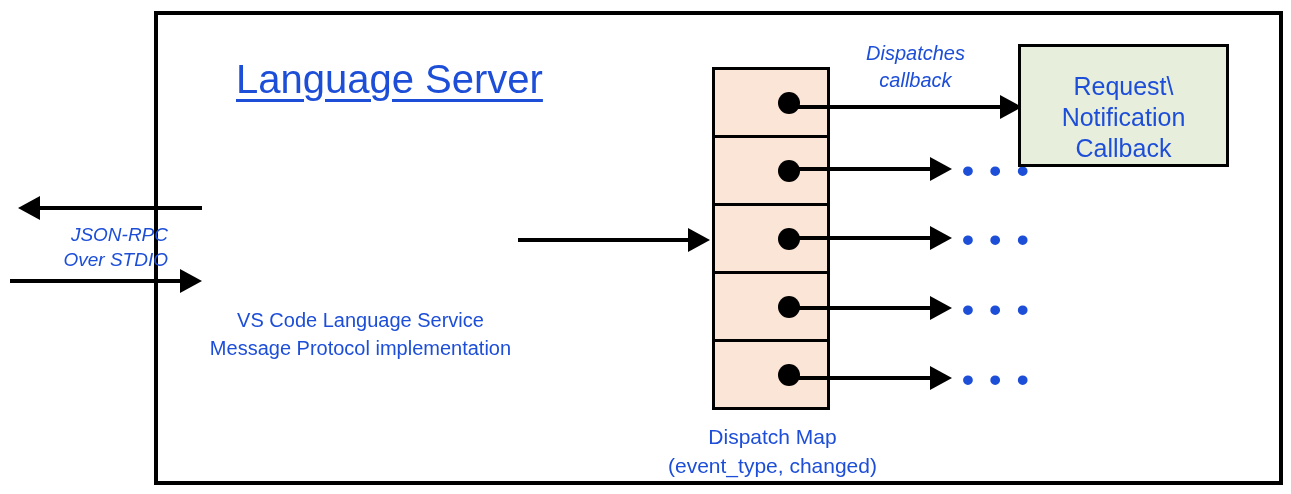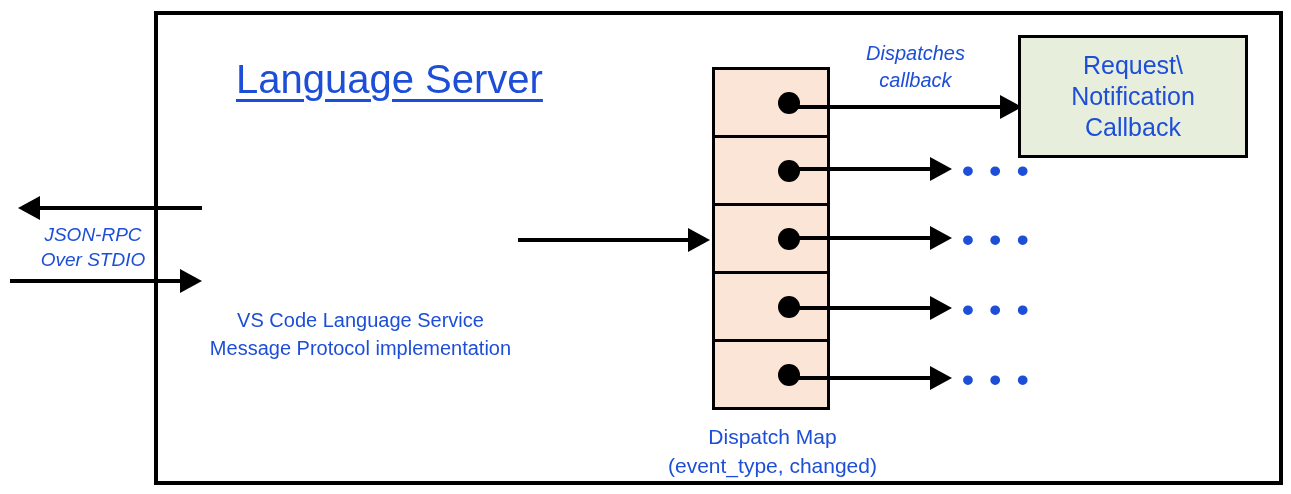--- a/index.html
+++ b/index.html
@@ -61,26 +61,27 @@
     left: 202px;
     top: 193px;
     width: 317px;
     height: 105px;
     background: #ebe8f2;
     font-size: 27px;
     line-height: 34px;
   }
   #callback-box {
     left: 1018px;
-    top: 35px;
-    width: 230px;
+    top: 44px;
+    width: 211px;
     height: 123px;
     background: #e8eedc;
     font-size: 25px;
     line-height: 31px;
+    align-items: flex-end;
   }
   
   #dispatch-map {
     position: absolute;
     left: 712px;
     top: 67px;
     width: 118px;
     height: 343px;
     border: 3px solid #000000;
     box-sizing: border-box;
@@ -134,20 +135,21 @@
     letter-spacing: 3px;
     font-weight: bold;
   }
   
   #jsonrpc-label {
     left: 18px;
     top: 222px;
     width: 150px;
     font-size: 19px;
     line-height: 25px;
+    text-align: right;
   }
   #lookup-label {
     left: 520px;
     top: 152px;
     width: 185px;
     font-size: 20px;
     line-height: 27px;
   }
   #dispatches-label {
     left: 833px;

